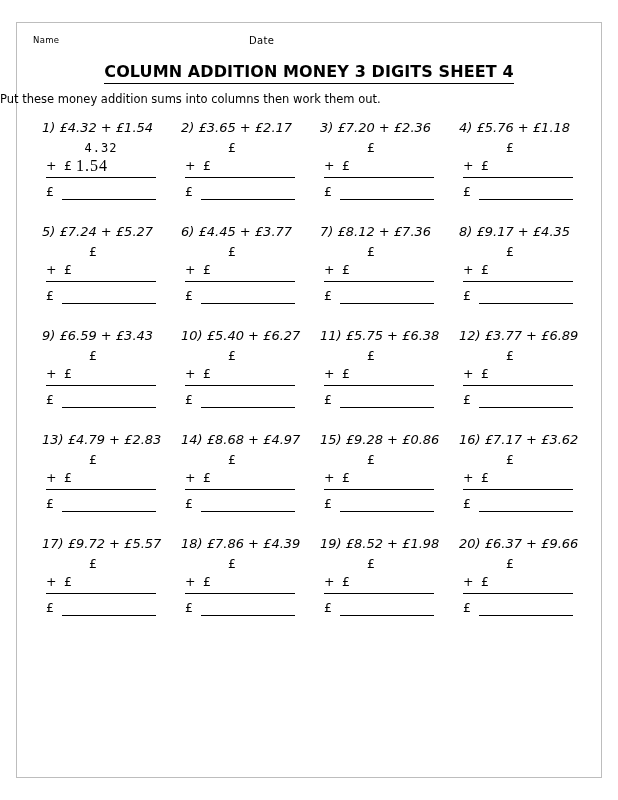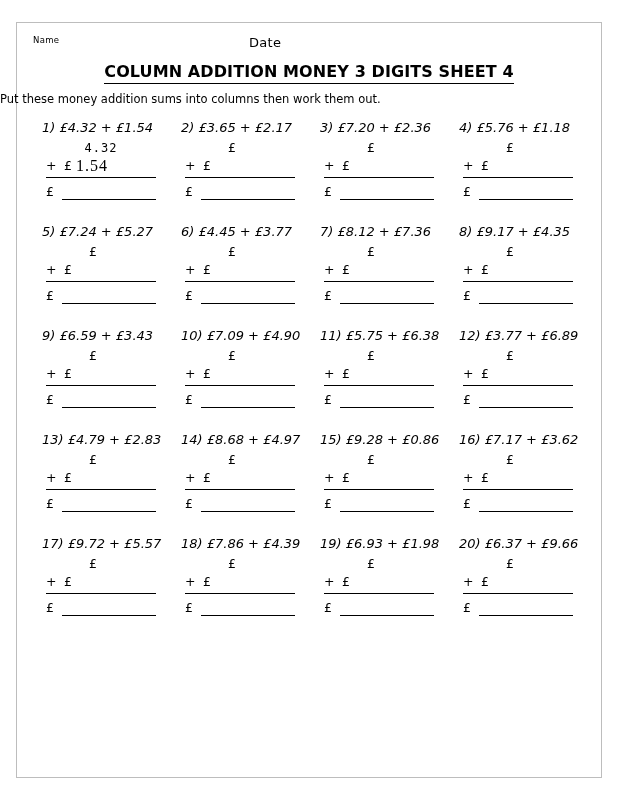--- a/index.html
+++ b/index.html
@@ -40,21 +40,21 @@
     position: absolute;
     left: 17px;
     top: 3px;
     font-size: 8.5px;
     letter-spacing: 0.3px;
   }
   .header-date {
     position: absolute;
     left: 233px;
     top: 3px;
-    font-size: 13px;
+    font-size: 10px;
     letter-spacing: 0.3px;
   }
   .title {
     position: absolute;
     left: 0;
     top: 62px;
     width: 618px;
     text-align: center;
     font-size: 16px;
     font-weight: bold;
@@ -309,21 +309,21 @@
             <span class="plus">+</span>
             <span class="pound">£</span>
           </div>
           <div class="line3">
             <span class="pound">£</span>
             <span class="rule"></span>
           </div>
         </div>
       </div>
       <div class="cell">
-        <div class="q-line">10) £7.09 + £4.90</div>
+        <div class="q-line">10) £5.40 + £6.27</div>
         <div class="work">
           <div class="line1"><span class="pound-only">£</span></div>
           <div class="line2">
             <span class="plus">+</span>
             <span class="pound">£</span>
           </div>
           <div class="line3">
             <span class="pound">£</span>
             <span class="rule"></span>
           </div>
@@ -443,21 +443,21 @@
             <span class="plus">+</span>
             <span class="pound">£</span>
           </div>
           <div class="line3">
             <span class="pound">£</span>
             <span class="rule"></span>
           </div>
         </div>
       </div>
       <div class="cell">
-        <div class="q-line">19) £6.93 + £1.98</div>
+        <div class="q-line">19) £8.52 + £1.98</div>
         <div class="work">
           <div class="line1"><span class="pound-only">£</span></div>
           <div class="line2">
             <span class="plus">+</span>
             <span class="pound">£</span>
           </div>
           <div class="line3">
             <span class="pound">£</span>
             <span class="rule"></span>
           </div>

